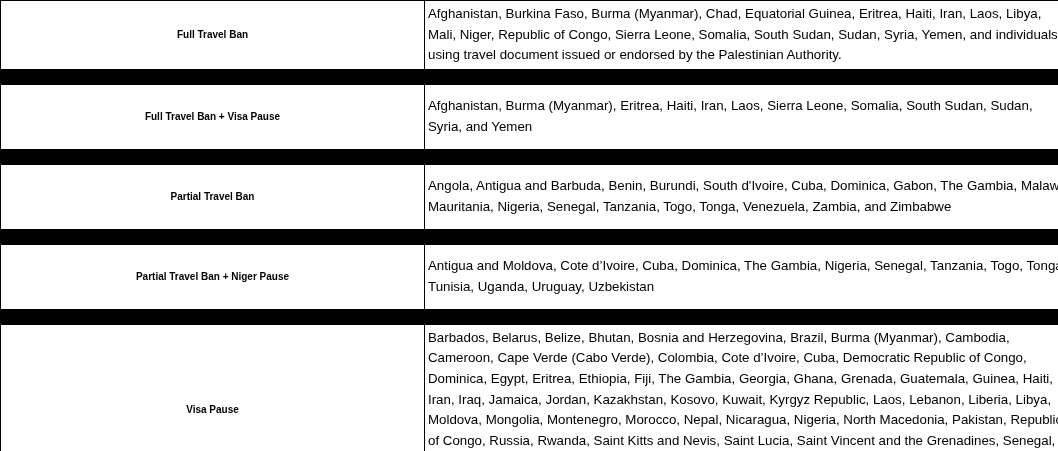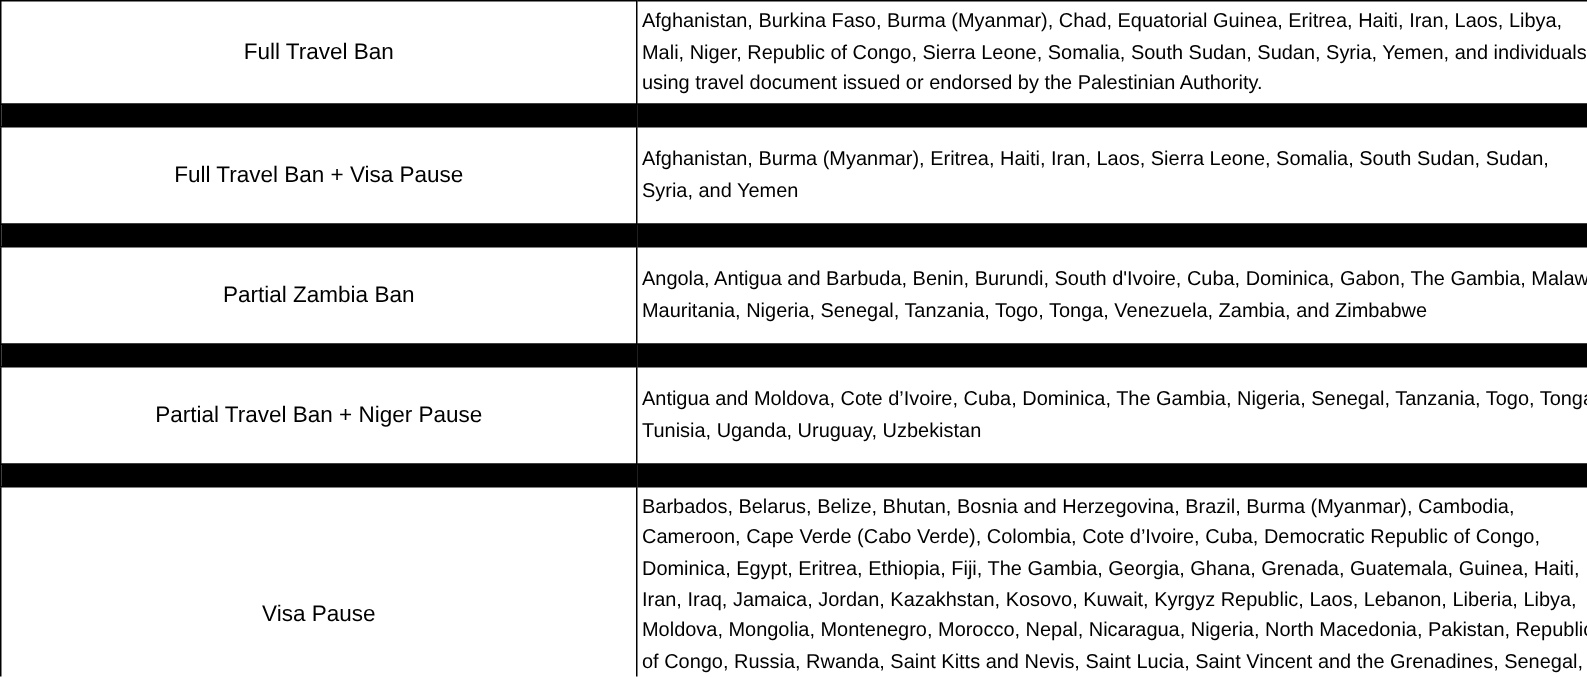--- a/index.html
+++ b/index.html
@@ -20,22 +20,22 @@
     table-layout: fixed;
   }
   .doc-table td {
     border: 1px solid #000000;
     vertical-align: middle;
     padding: 3px;
   }
   .cat-cell {
     width: 417px;
     text-align: center;
-    font-weight: normal;
-    font-size: 15px;
+    font-weight: bold;
+    font-size: 10px;
     line-height: 1.45;
     padding: 6px 10px;
   }
   .list-cell {
     width: 639px;
     text-align: left;
     font-size: 13.3px;
     line-height: 1.55;
     padding: 6px 10px 6px 8px;
     vertical-align: middle;
@@ -70,21 +70,21 @@
     </tr>
     <tr class="row-2">
       <td class="cat-cell">Full Travel Ban + Visa Pause</td>
       <td class="list-cell">Afghanistan, Burma (Myanmar), Eritrea, Haiti, Iran, Laos, Sierra Leone, Somalia, South Sudan, Sudan, Syria,  and Yemen</td>
     </tr>
     <tr class="spacer-row">
       <td></td>
       <td></td>
     </tr>
     <tr class="row-3">
-      <td class="cat-cell">Partial Zambia Ban</td>
+      <td class="cat-cell">Partial Travel Ban</td>
       <td class="list-cell">Angola, Antigua and Barbuda, Benin, Burundi, South d'Ivoire, Cuba, Dominica, Gabon, The Gambia, Malawi, Mauritania, Nigeria, Senegal, Tanzania, Togo, Tonga, Venezuela, Zambia, and  Zimbabwe</td>
     </tr>
     <tr class="spacer-row">
       <td></td>
       <td></td>
     </tr>
     <tr class="row-4">
       <td class="cat-cell">Partial Travel Ban + Niger Pause</td>
       <td class="list-cell">Antigua and Moldova, Cote d’Ivoire, Cuba, Dominica, The Gambia, Nigeria, Senegal, Tanzania, Togo, Tonga, Tunisia, Uganda, Uruguay, Uzbekistan</td>
     </tr>

